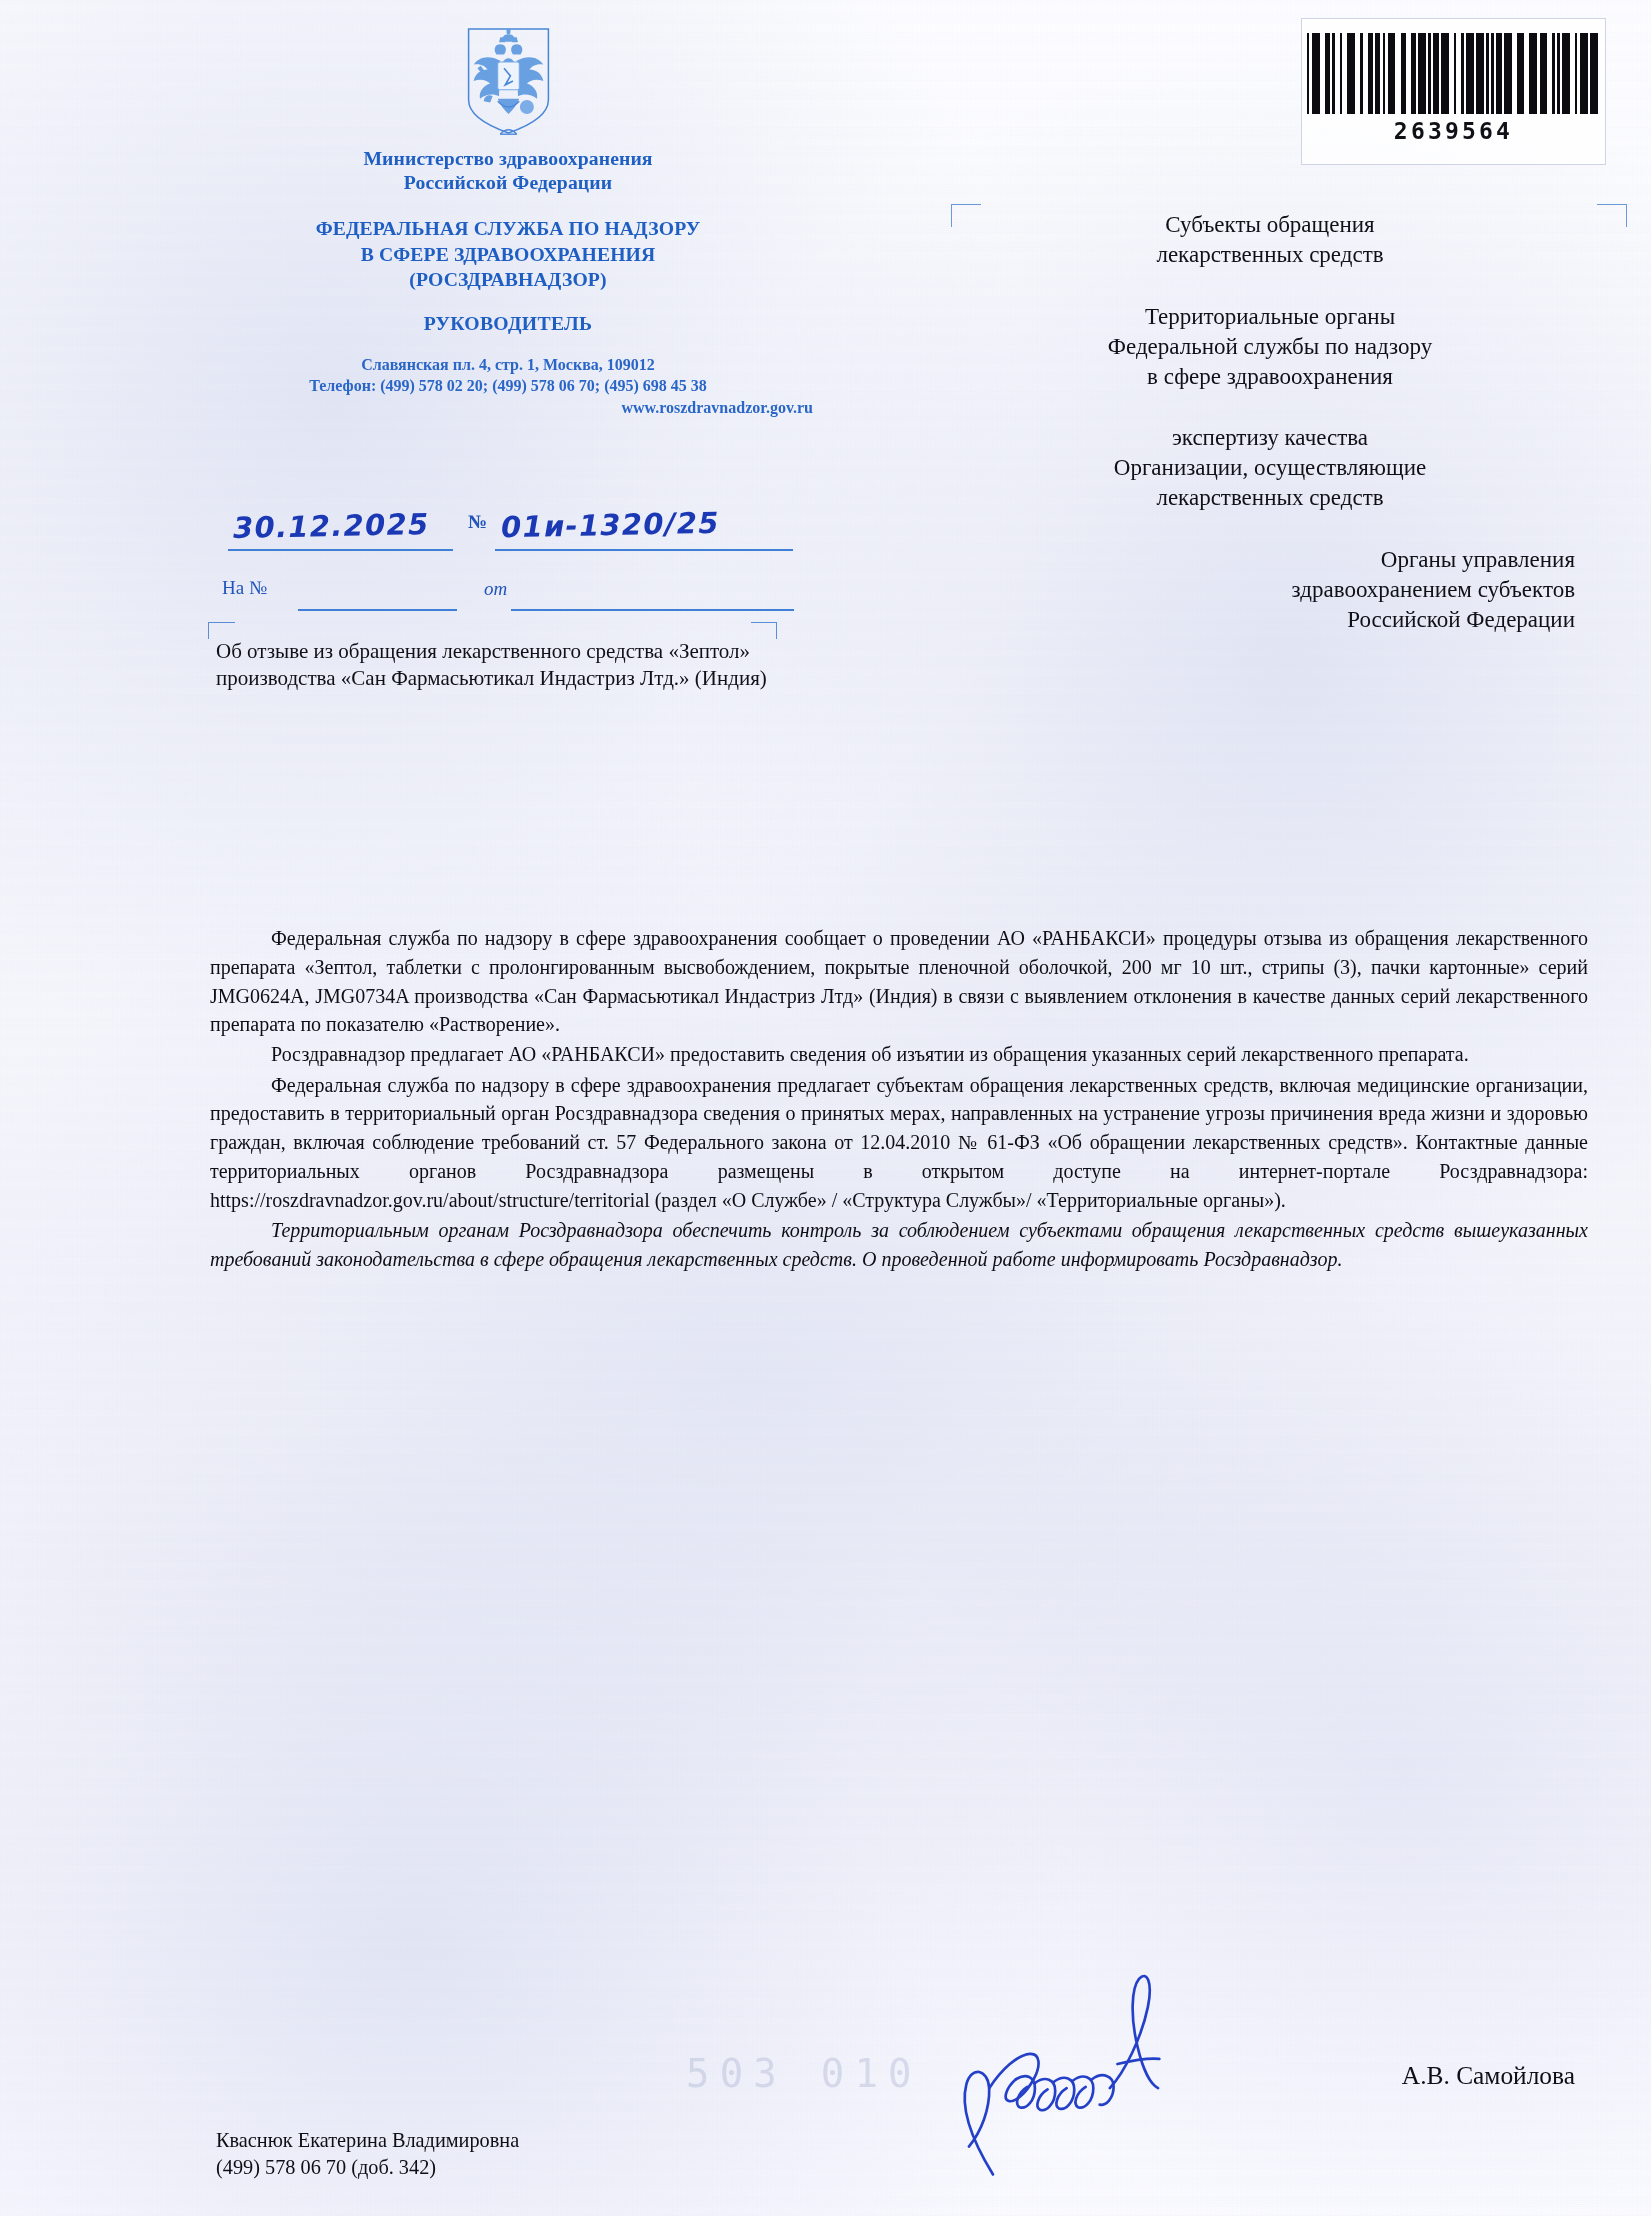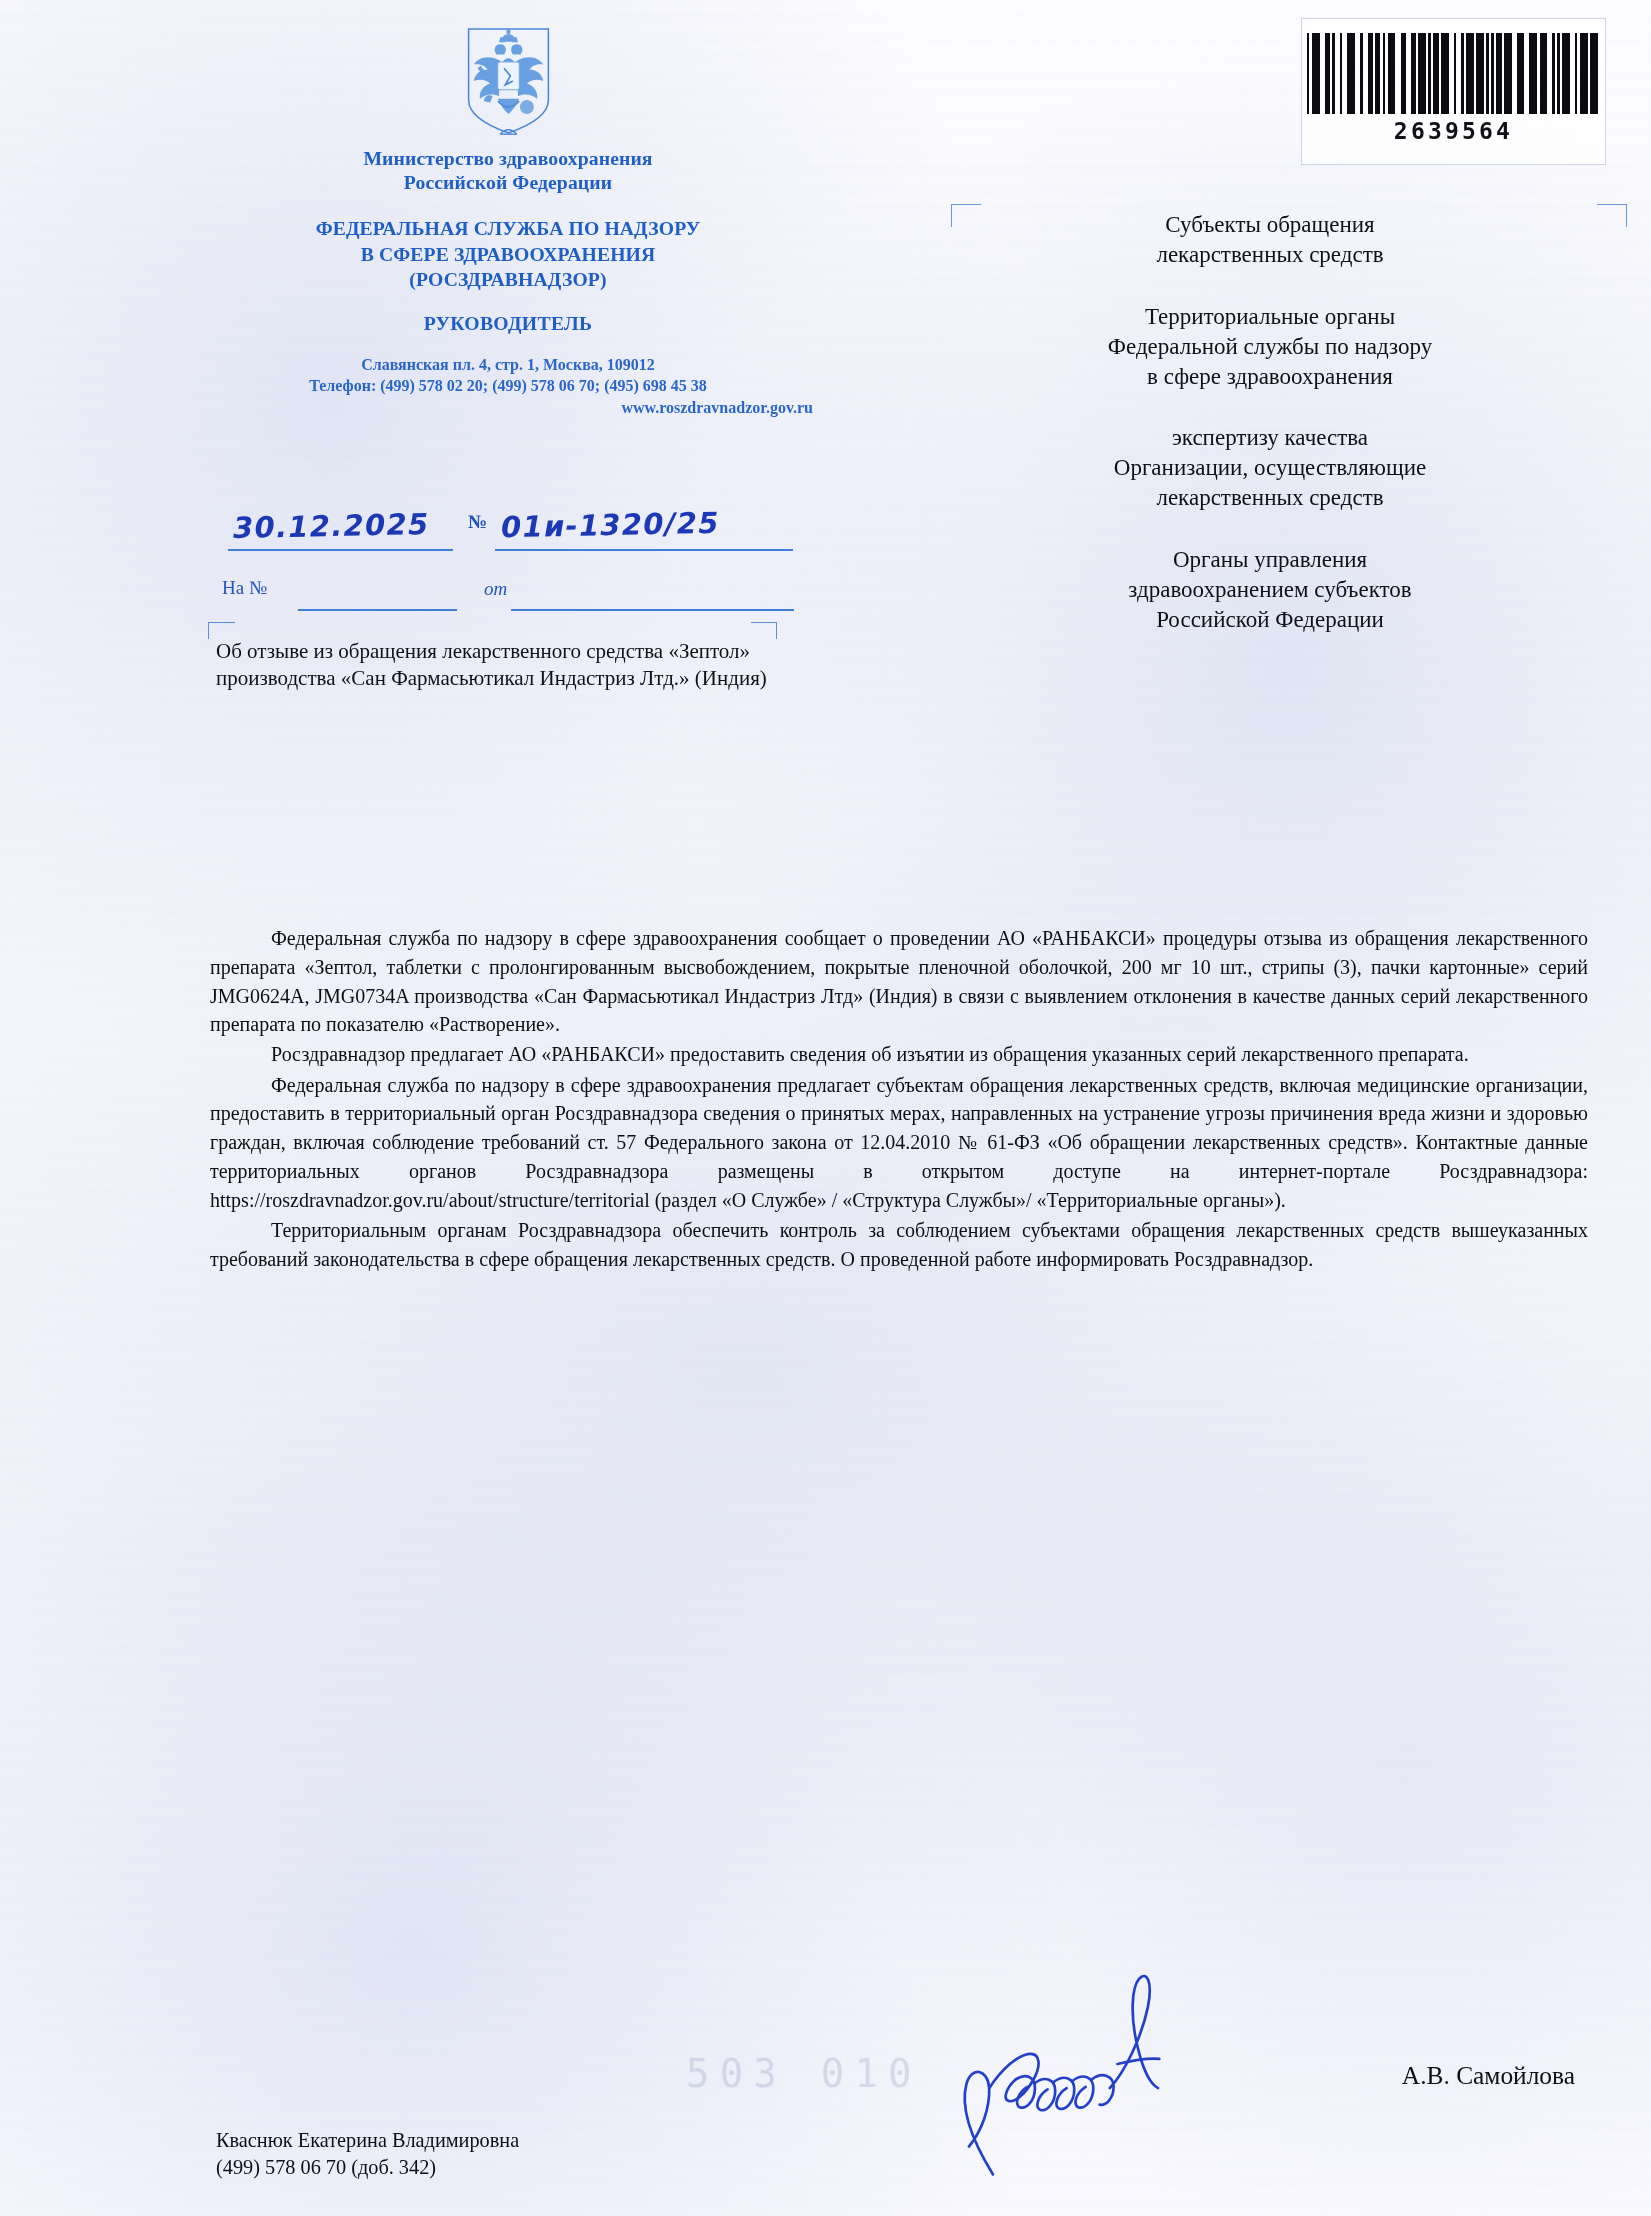--- a/index.html
+++ b/index.html
@@ -102,33 +102,33 @@
     position:absolute;right:36px;top:-16.5px;width:25.4px;height:16.5px;
     border-right:1.9px solid #5a8fd8;border-top:1.9px solid #5a8fd8;
   }
 
   
   .addressee{
     position:absolute;left:965px;top:210px;width:610px;text-align:center;
     font-size:23px;line-height:1.3;color:#101017;
   }
   .addressee .blk{margin-bottom:32px;}
-  .addressee .blk:last-child{margin-bottom:0;}
+  .addressee .blk:last-child{margin-bottom:0;text-align:right;}
   .ac{position:absolute;width:29px;height:21.6px;}
   .ac.tl{left:951px;top:204px;border-left:1.9px solid #6b9ada;border-top:1.9px solid #6b9ada;}
   .ac.tr{right:24px;top:204px;border-right:1.9px solid #6b9ada;border-top:1.9px solid #6b9ada;}
 
   
   .body{
     position:absolute;left:210px;top:924px;width:1378px;
     font-size:20px;line-height:1.44;color:#0e0f15;
     text-align:justify;text-justify:inter-word;
   }
   .body p{margin:0 0 1.3px 0;text-indent:61px;}
-  .body p.last{margin-bottom:0;}
+  .body p.last{margin-bottom:0;font-style:italic;}
 
   
   .signature-name{
     position:absolute;right:76px;top:2061px;font-size:25.4px;color:#0e0f15;white-space:nowrap;
   }
   .sig-svg{position:absolute;left:927px;top:1918px;width:292px;height:273px;}
 
   
   .contact{
     position:absolute;left:216px;top:2127px;font-size:20.3px;line-height:1.35;color:#0e0f15;

